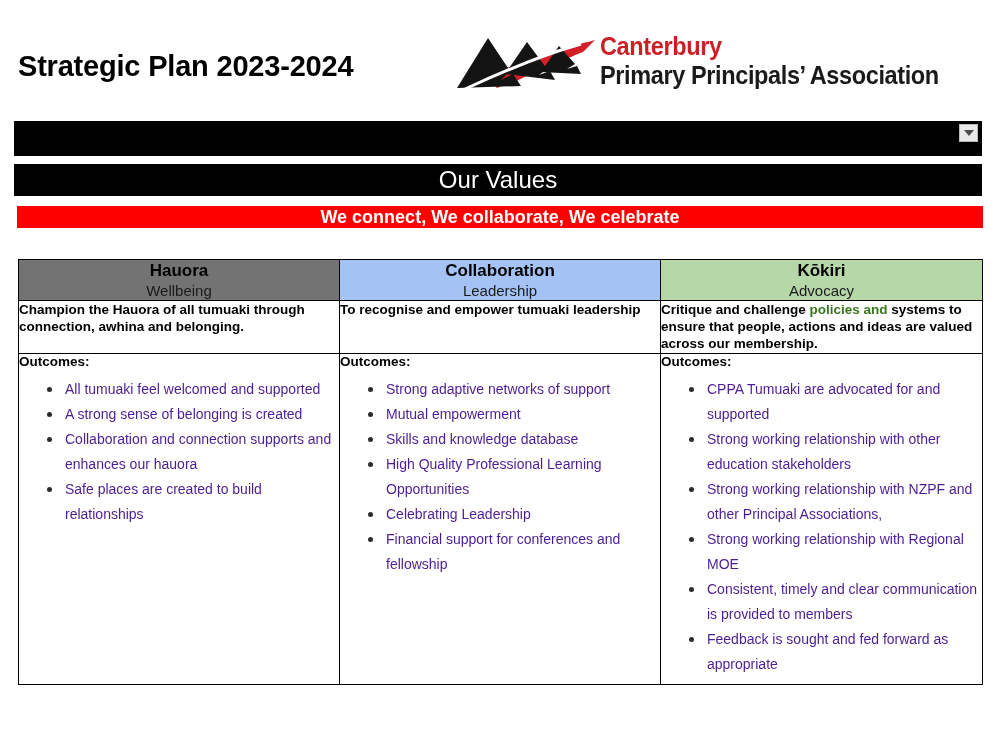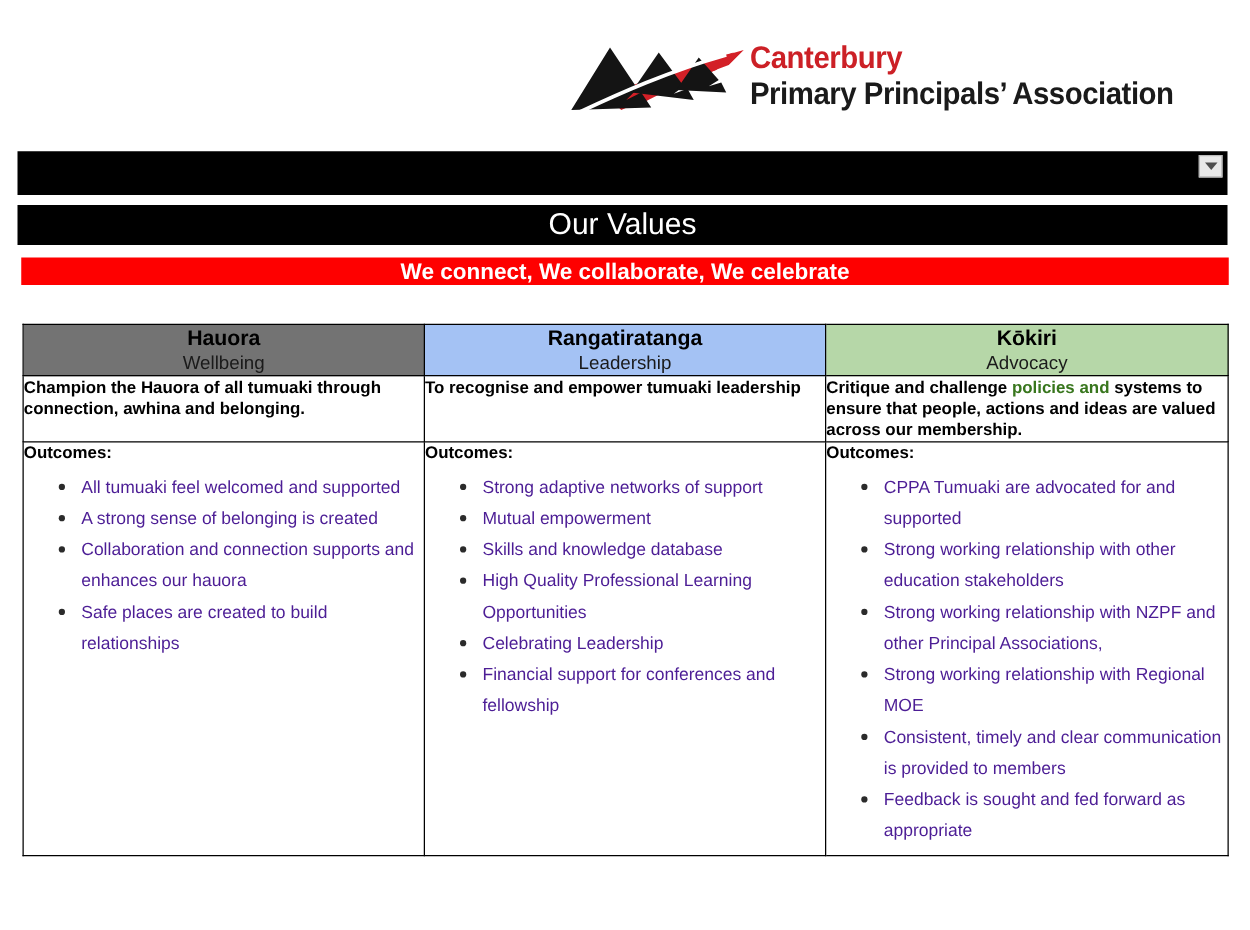--- a/index.html
+++ b/index.html
@@ -206,20 +206,21 @@
     height: 5px;
     border-radius: 50%;
     background: #2b2b2b;
   }
 </style>
 </head>
 <body>
 
 <div id="header">
 
+  <div id="page-title">Strategic Plan 2023-2024</div>
 
   <div id="logo">
 
     <svg id="logo-mark" viewBox="0 0 150 68">
 
       <path d="M6 60 L30 58 C60 45 92 30 126 16 L140 12 L128 24 C104 33 78 44 56 56 Z" fill="#d32027"></path>
       <path d="M30 48 C62 36 96 24 132 14 L118 28 C92 38 64 50 42 60 Z" fill="#d32027"></path>
 
       <path d="M2 60 L33 10 L55 43 L46 52 L58 46 L66 58 Z" fill="#141414"></path>
       <path d="M50 46 L72 14 L92 41 L84 47 L95 43 L100 52 Z" fill="#141414"></path>
@@ -257,21 +258,21 @@
       <col class="col-c">
   </colgroup>
 
   <tbody>
       <tr>
     <td class="hdr-cell hdr-pink">
       <div class="hdr-title">Hauora</div>
       <div class="hdr-sub">Wellbeing</div>
     </td>
     <td class="hdr-cell hdr-blue">
-      <div class="hdr-title">Rangatiratanga</div>
+      <div class="hdr-title">Collaboration</div>
       <div class="hdr-sub">Leadership</div>
     </td>
     <td class="hdr-cell hdr-green">
       <div class="hdr-title">Kōkiri</div>
       <div class="hdr-sub">Advocacy</div>
     </td>
   </tr>
 
   <tr>
     <td class="goal-cell">

